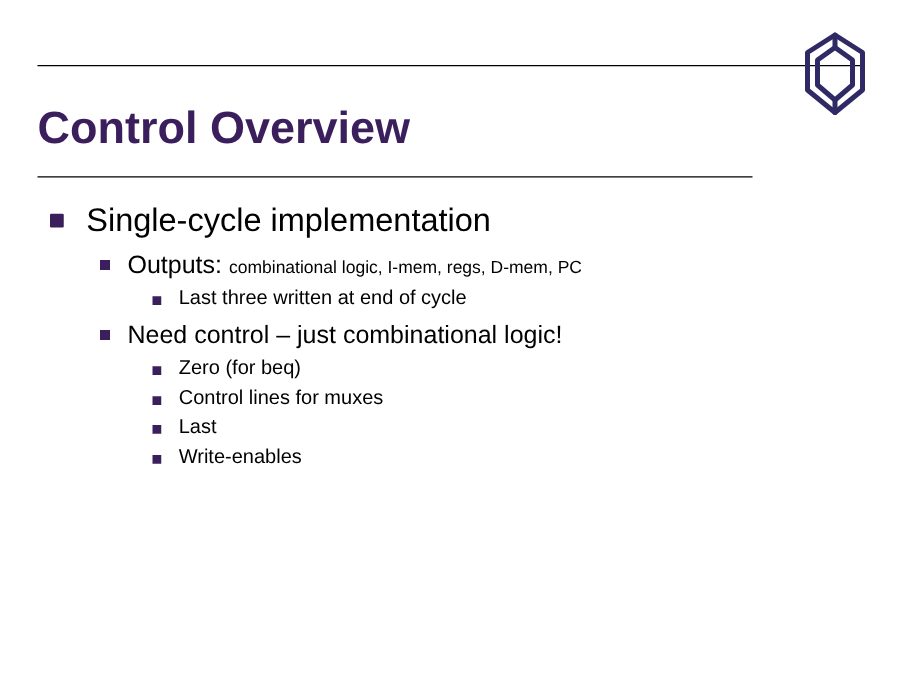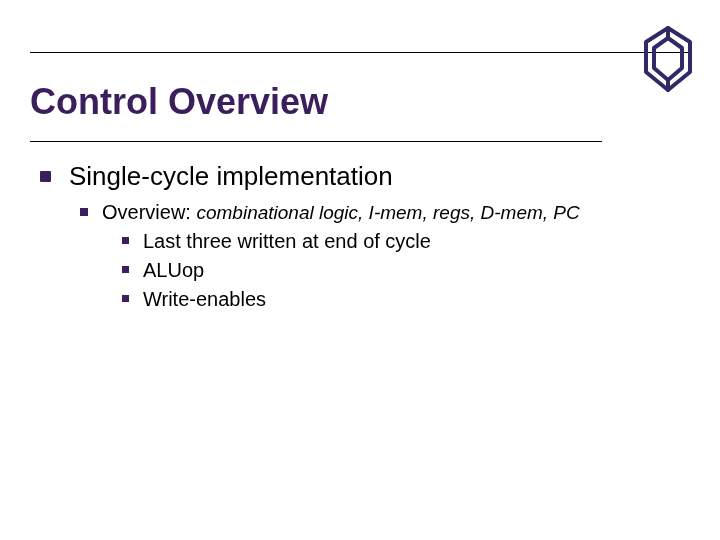--- a/index.html
+++ b/index.html
@@ -60,25 +60,24 @@
     margin-bottom: 6px;
     justify-content: flex-end;
   }
   .lvl2 {
     font-size: 20px;
     line-height: 1.35;
     margin-left: 40px;
     margin-top: 6px;
   }
   .lvl2 .inline-small {
-    font-size: 19px;
-    font-style: italic;
+    font-size: 14px;
   }
   .lvl3 {
-    font-size: 20px;
+    font-size: 16px;
     line-height: 1.35;
     margin-left: 82px;
     margin-top: 2px;
   }
   .row {
     display: flex;
     align-items: flex-start;
   }
   .bullet1 {
     width: 11px; height: 11px;
@@ -127,33 +126,45 @@
   <div class="body">
 
     <div class="row lvl1">
       <span class="bullet1"></span>
       <span class="text">Single-cycle implementation</span>
     </div>
 
     <div class="row lvl2">
       <span class="bullet2"></span>
       <span class="text">
-        <span>Overview: </span><span class="inline-small">combinational logic, I-mem, regs, D-mem, PC</span>
+        <span>Outputs: </span><span class="inline-small">combinational logic, I-mem, regs, D-mem, PC</span>
       </span>
     </div>
     <div class="row lvl3">
       <span class="bullet3"></span>
       <span class="text">Last three written at end of cycle</span>
     </div>
 
-
+    <div class="row lvl2">
+      <span class="bullet2"></span>
+      <span class="text">Need control – just combinational logic!</span>
+    </div>
 
     <div class="row lvl3">
       <span class="bullet3"></span>
-      <span class="text">ALUop</span>
+      <span class="text">Zero (for beq)</span>
+    </div>
+
+    <div class="row lvl3">
+      <span class="bullet3"></span>
+      <span class="text">Control lines for muxes</span>
+    </div>
+    <div class="row lvl3">
+      <span class="bullet3"></span>
+      <span class="text">Last</span>
     </div>
     <div class="row lvl3">
       <span class="bullet3"></span>
       <span class="text">Write-enables</span>
     </div>
 
   </div>
 </div>
 
 </body></html>

